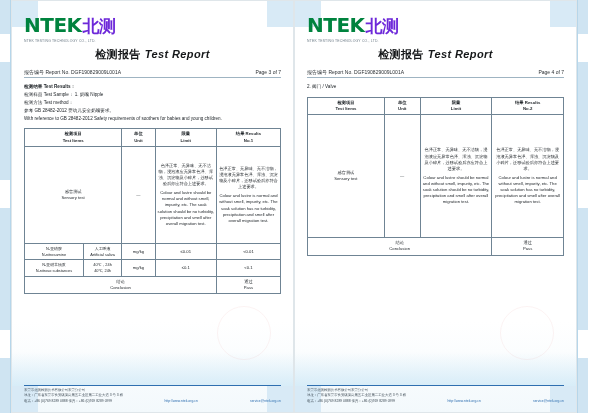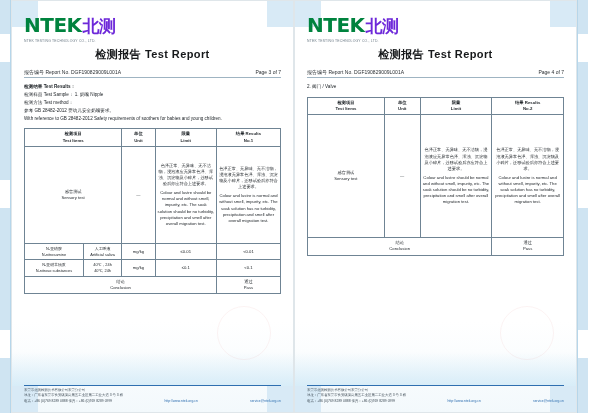--- a/index.html
+++ b/index.html
@@ -100,21 +100,21 @@
     margin-top: 1px;
   }
   .report-title {
     text-align: center;
     margin-top: 4px;
     font-size: 11px;
     font-weight: bold;
     color: #16181a;
     letter-spacing: 0.4px;
   }
-  .report-title .en { margin-left: 4px; }
+  .report-title .en { margin-left: 4px; font-style: italic; }
   .meta-row {
     display: flex;
     justify-content: space-between;
     align-items: baseline;
     margin-top: 7px;
     font-size: 5px;
     color: #2a2f33;
     border-bottom: 0;
   }
   .meta-left { white-space: nowrap; }

